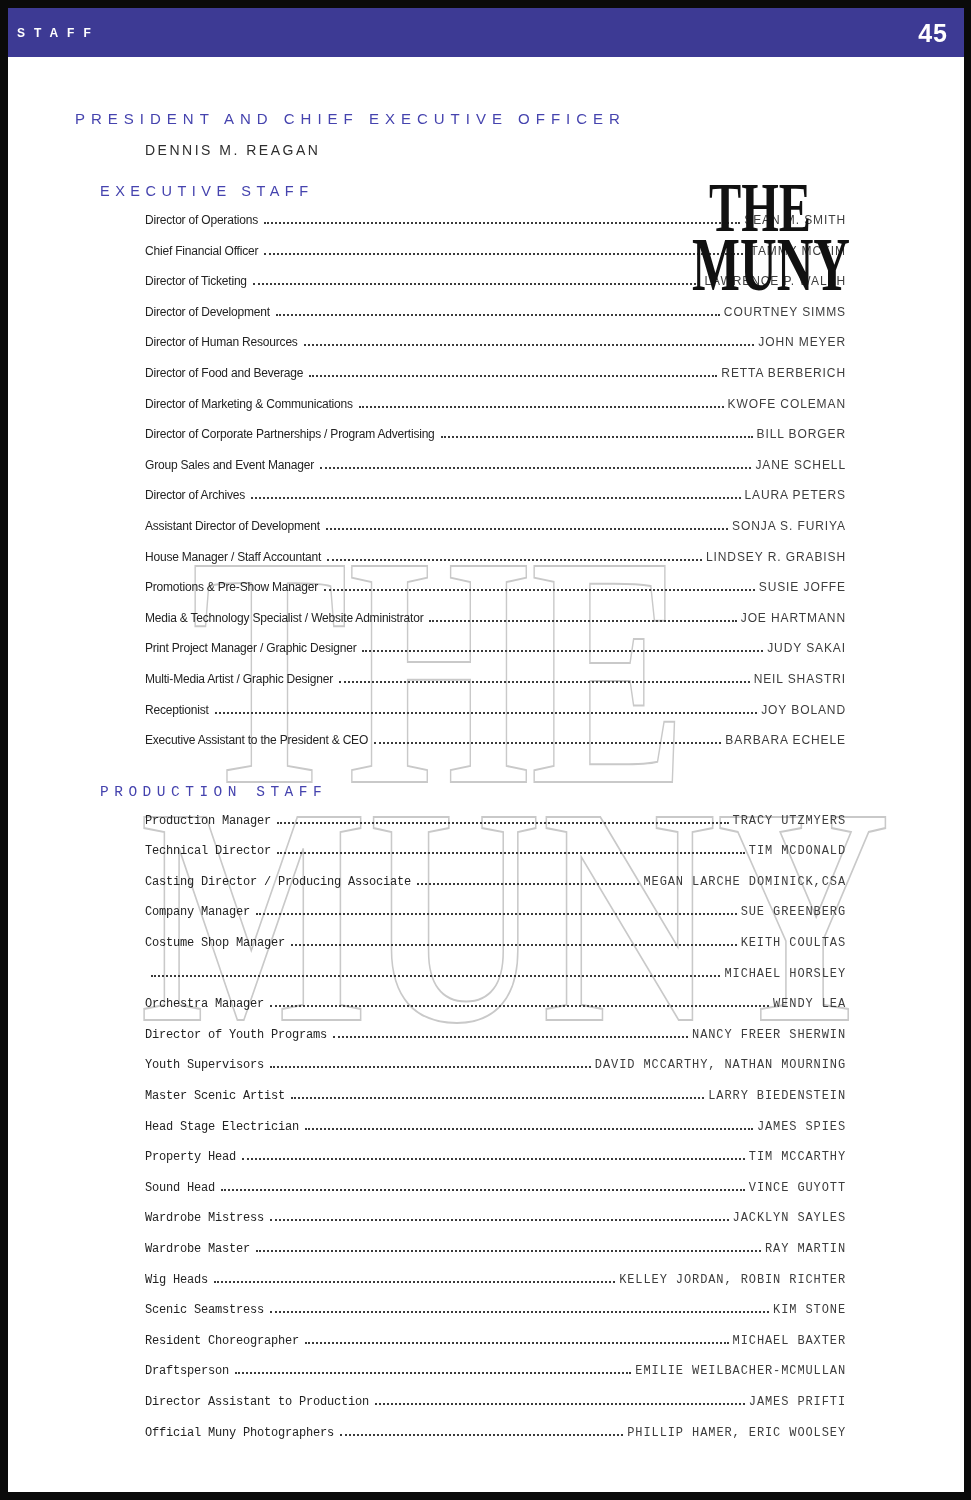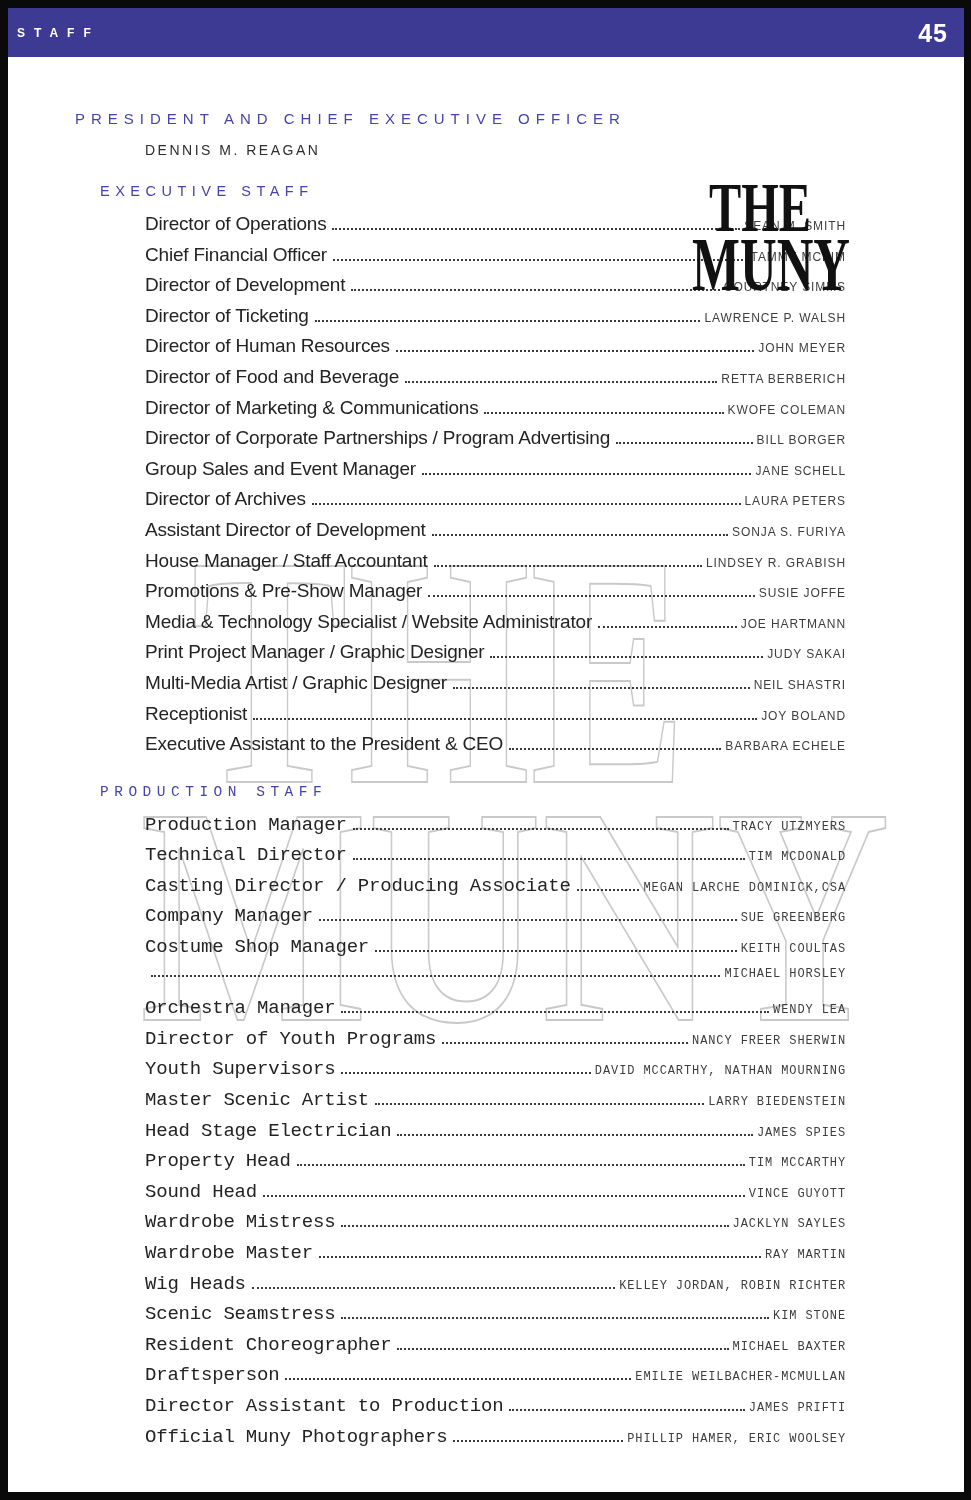--- a/index.html
+++ b/index.html
@@ -49,21 +49,21 @@
   }
   .section{margin-left:92px;}
   .section:first-child{margin-top:25px;}
   .section + .section{margin-top:20px;font-family:Liberation Mono, monospace;}
   .section-heading{
     color:var(--heading);font-size:14.5px;letter-spacing:5.5px;line-height:17px;
   }
   .rows{margin:13px 0 0 45px;width:701px;}
   .row{display:flex;align-items:baseline;height:30.6px;}
   .row .title{
-    font-size:19px;color:var(--body);white-space:nowrap;
+    font-size:12px;color:var(--body);white-space:nowrap;
     letter-spacing:-0.2px;
   }
   .row .leader{
     flex:1;border-bottom:2.2px dotted #3a3a3a;
     margin:0 4px 3px 6px;min-width:12px;
   }
   .row .name{
     font-size:12px;color:var(--name);white-space:nowrap;letter-spacing:0.9px;
   }
 </style>
@@ -103,28 +103,28 @@
                 <span class="title">Director of Operations</span>
                 <span class="leader"></span>
                 <span class="name">SEAN M. SMITH</span>
               </div>
               <div class="row">
                 <span class="title">Chief Financial Officer</span>
                 <span class="leader"></span>
                 <span class="name">TAMMY MCKIM</span>
               </div>
               <div class="row">
+                <span class="title">Director of Ticketing</span>
+                <span class="leader"></span>
+                <span class="name">LAWRENCE P. WALSH</span>
+              </div>
+              <div class="row">
                 <span class="title">Director of Development</span>
                 <span class="leader"></span>
                 <span class="name">COURTNEY SIMMS</span>
-              </div>
-              <div class="row">
-                <span class="title">Director of Ticketing</span>
-                <span class="leader"></span>
-                <span class="name">LAWRENCE P. WALSH</span>
               </div>
               <div class="row">
                 <span class="title">Director of Human Resources</span>
                 <span class="leader"></span>
                 <span class="name">JOHN MEYER</span>
               </div>
               <div class="row">
                 <span class="title">Director of Food and Beverage</span>
                 <span class="leader"></span>
                 <span class="name">RETTA BERBERICH</span>

